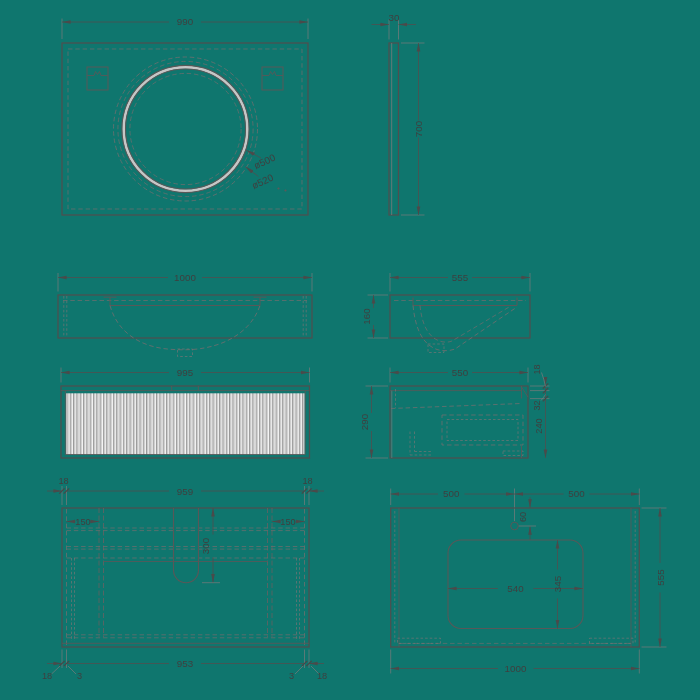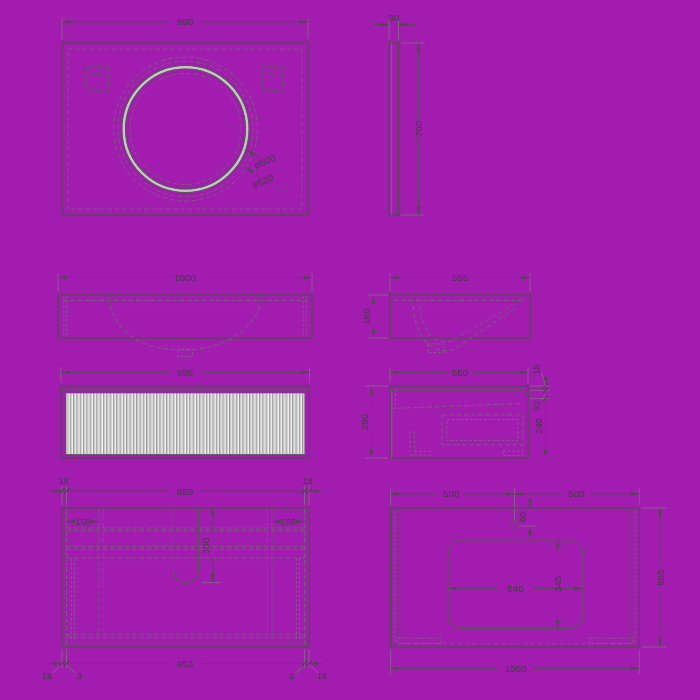--- a/index.html
+++ b/index.html
@@ -1,16 +1,16 @@
 <!DOCTYPE html>
 <html><head>
 <meta charset="utf-8">
 <style>
   html,body{margin:0;padding:0;background:#ffffff;}
-  .page{width:700px;height:700px;background:#a21caf;position:relative;overflow:hidden;}
+  .page{width:700px;height:700px;background:#0f766e;position:relative;overflow:hidden;}
   svg{display:block;}
   
   .ln{stroke:#585858;fill:none;stroke-width:1;}
   .ln2{stroke:#4f4f4f;fill:none;stroke-width:1.25;}
   .tn{stroke:#7b7b7b;fill:none;stroke-width:0.7;}
   .dim{stroke:#4f4f4f;fill:none;stroke-width:0.8;}
   .hd{stroke:#6e6e6e;fill:none;stroke-width:0.8;stroke-dasharray:4.5 2.8;}
   .hf{stroke:#757575;fill:none;stroke-width:0.7;stroke-dasharray:2.6 2;}
   .pd{stroke:#626262;fill:none;stroke-width:0.85;stroke-dasharray:5 2.5;}
   .tk{stroke:#474747;stroke-width:1.2;}

